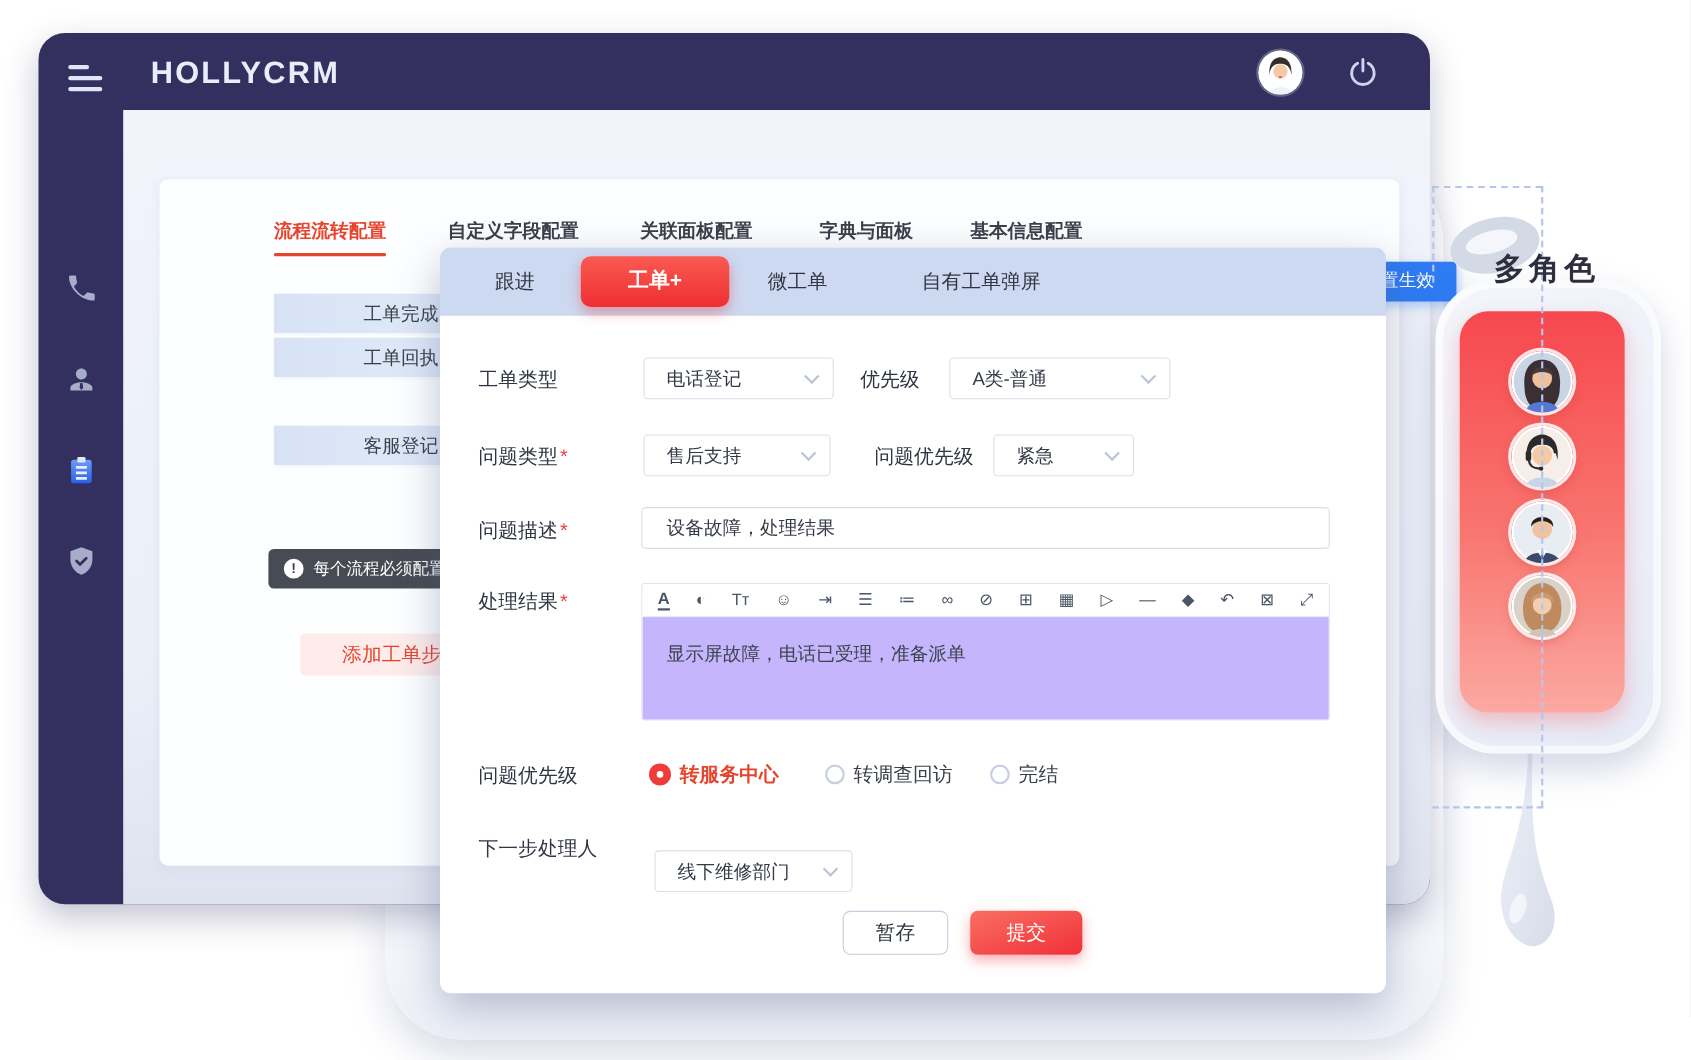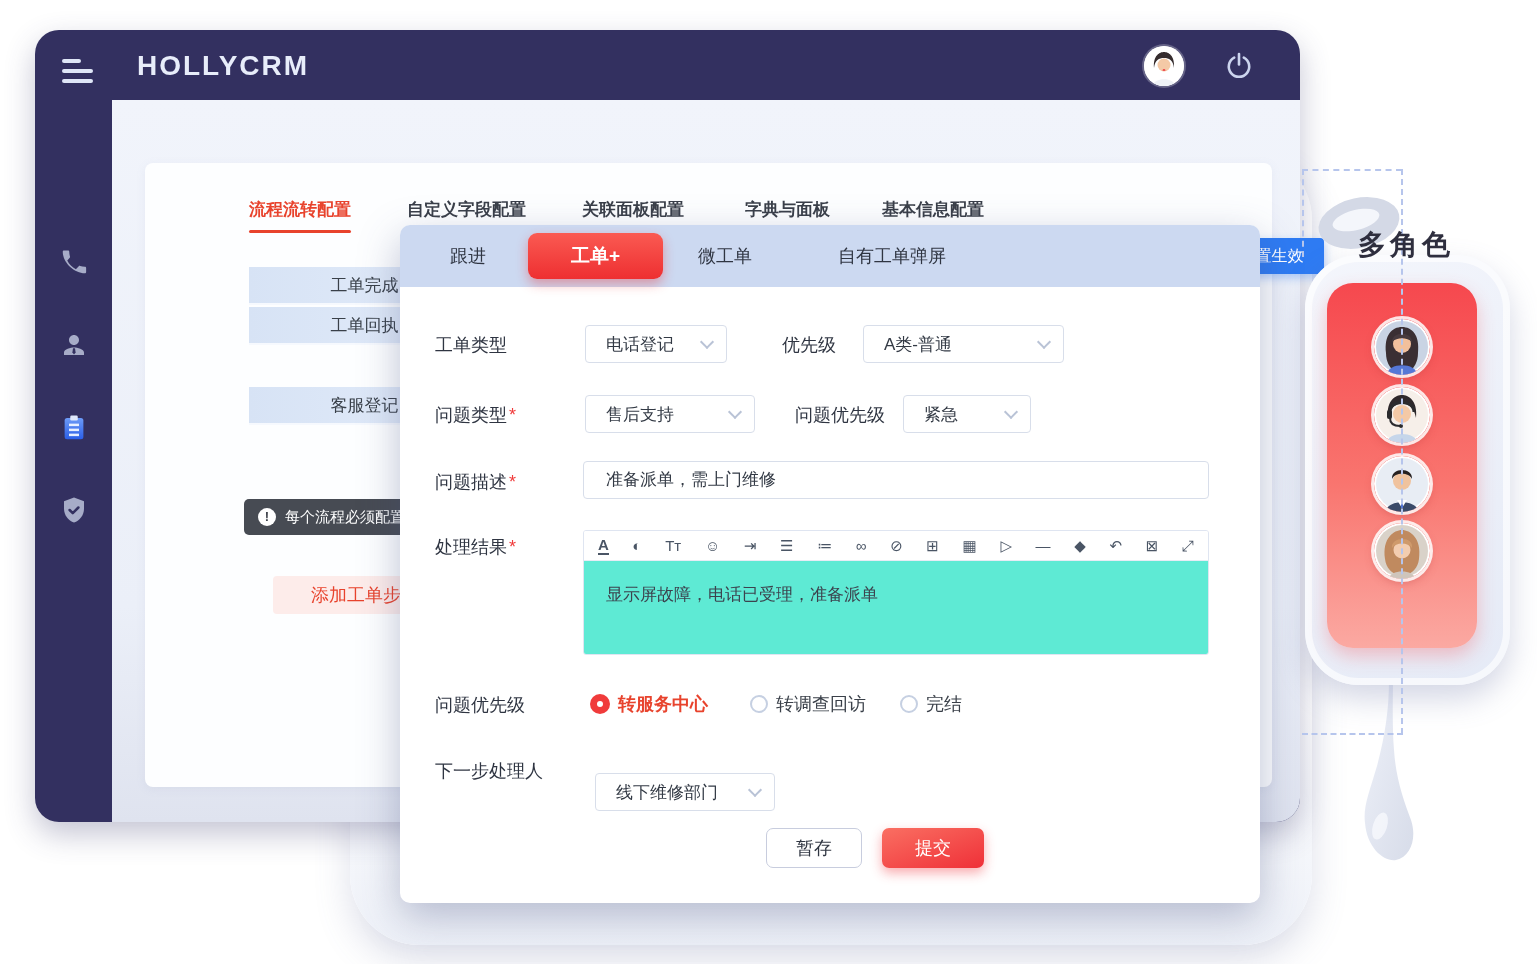--- a/index.html
+++ b/index.html
@@ -80,21 +80,21 @@
 
   .tinput{position:absolute;height:38px;background:#fff;border:1px solid #d8deea;border-radius:4px;
     font-size:17px;color:#333a45;line-height:36px;padding-left:22px;white-space:nowrap;cursor:text;}
 
   .editor{position:absolute;left:183px;top:305px;width:626px;height:125px;border:1px solid #dfe5f1;
     border-radius:3px;overflow:hidden;}
   .ed-toolbar{height:30px;background:#fff;display:flex;align-items:center;
     justify-content:space-between;padding:0 14px;border-bottom:1px solid #e7ecf5;}
   .tbi{font-size:15px;color:#4a5565;cursor:pointer;line-height:1;}
   .tb-u{border-bottom:2px solid #4a5565;padding-bottom:1px;font-weight:bold;}
-  .ed-body{height:94px;background:#5eead4;font-size:17px;color:#3c434e;padding:22px 14px 0 22px;cursor:text;}
+  .ed-body{height:94px;background:#c4b5fd;font-size:17px;color:#3c434e;padding:22px 14px 0 22px;cursor:text;}
 
   .radio{position:absolute;display:flex;align-items:center;gap:8px;cursor:pointer;font-size:18px;color:#3a4049;}
   .rdot{width:18px;height:18px;border-radius:50%;border:2px solid #c6d0e2;background:#fff;flex:0 0 18px;}
   .radio.checked{color:#e8432d;font-weight:bold;}
   .radio.checked .rdot{border:none;background:#f03b3b;position:relative;width:20px;height:20px;flex-basis:20px;}
   .radio.checked .rdot:after{content:"";position:absolute;left:7px;top:7px;width:6px;height:6px;
     border-radius:50%;background:#fff;}
 
   .btn-save{position:absolute;left:366px;top:603px;width:96px;height:40px;border:1px solid #c8cdde;
     border-radius:7px;background:#fff;color:#303642;font-size:18px;text-align:center;line-height:38px;cursor:pointer;}
@@ -285,21 +285,21 @@
     <div class="m-header">
       <div class="m-tab" style="left:50px;">跟进</div>
       <div class="m-pill">工单+</div>
       <div class="m-tab" style="left:298px;">微工单</div>
       <div class="m-tab" style="left:438px;">自有工单弹屏</div>
     </div>
 
     <div class="flabel" style="left:35px;top:108px;">
       <span>工单类型</span>
     </div>
-    <div class="select" style="left:185px;top:100px;width:142px;">
+    <div class="select" style="left:185px;top:100px;width:173px;">
       <span class="sel-val">电话登记</span>
       <span class="chev"></span>
     </div>
     <div class="flabel" style="left:382px;top:108px;">
       <span>优先级</span>
     </div>
     <div class="select" style="left:463px;top:100px;width:201px;">
       <span class="sel-val">A类-普通</span>
       <span class="chev"></span>
     </div>
@@ -315,21 +315,21 @@
       <span>问题优先级</span>
     </div>
     <div class="select" style="left:503px;top:170px;width:128px;">
       <span class="sel-val">紧急</span>
       <span class="chev"></span>
     </div>
 
     <div class="flabel" style="left:35px;top:245px;">
       <span>问题描述</span><span class="req">*</span>
     </div>
-    <div class="tinput" style="left:183px;top:236px;width:626px;">准备派单，需上门维修</div>
+    <div class="tinput" style="left:183px;top:236px;width:626px;">设备故障，处理结果</div>
 
     <div class="flabel" style="left:35px;top:310px;">
       <span>处理结果</span><span class="req">*</span>
     </div>
     <div class="editor">
       <div class="ed-toolbar">
         <span class="tbi tb-u">A</span>
         <span class="tbi">◐</span>
         <span class="tbi">Tᴛ</span>
         <span class="tbi">☺</span>

